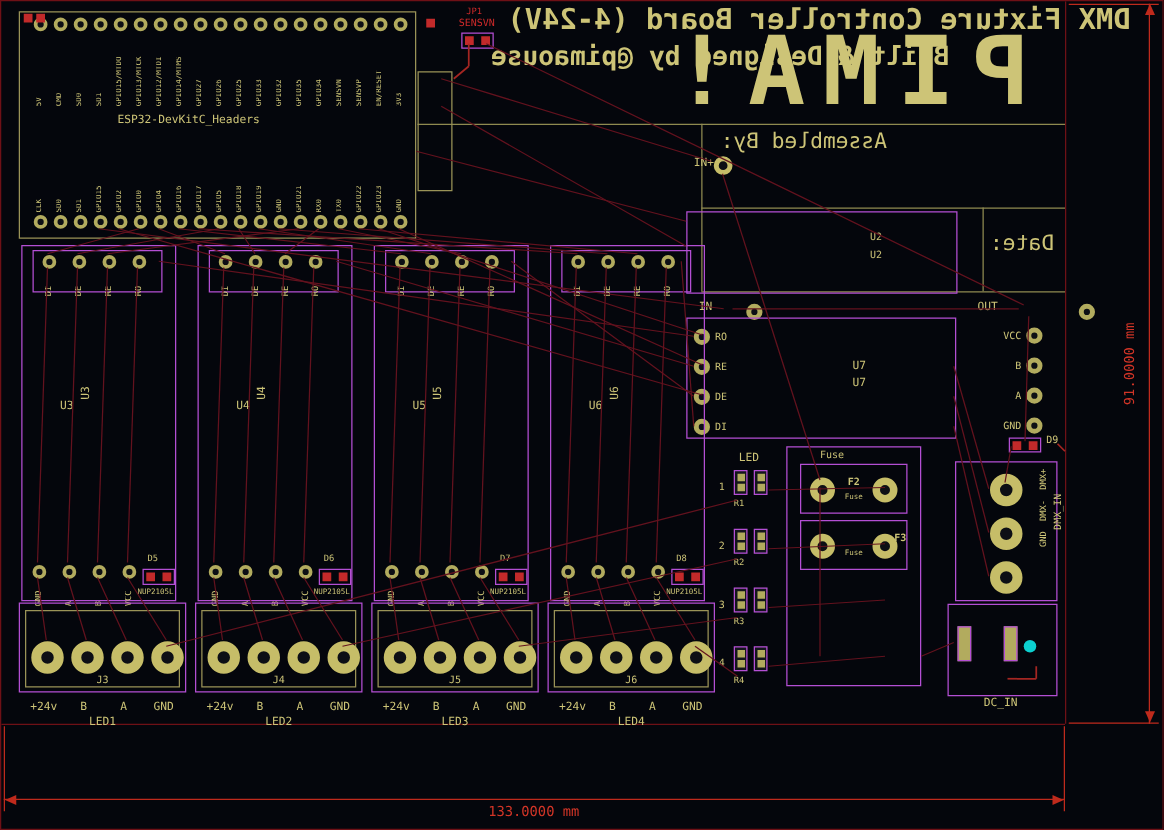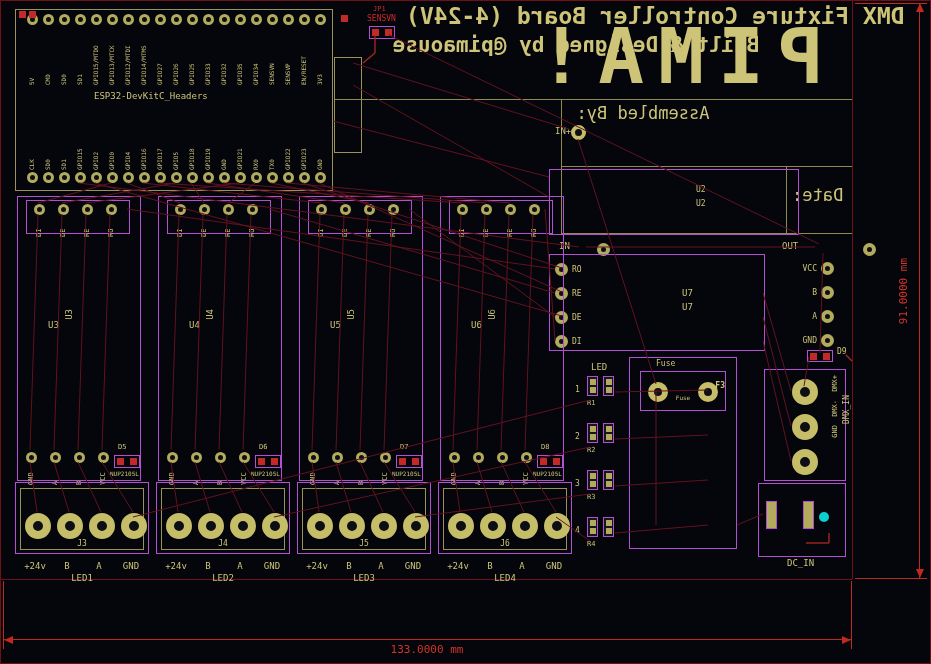--- a/index.html
+++ b/index.html
@@ -273,21 +273,21 @@
   </div>
   <i class="rpad a" style="left:18px;top:10px;"></i>
   <i class="rpad a" style="left:28px;top:10px;"></i>
   <i class="rpad a" style="left:340px;top:14px;"></i>
 
   
   <span class="t" style="left:554px;top:126px;font-size:9px;text-align:right;">IN+</span>
   <span class="pth p15 a" style="left:570px;top:124px;"></span>
 
   
-  <div class="outline" style="left:548px;top:168px;width:250px;height:66px;">
+  <div class="outline" style="left:548px;top:168px;width:217px;height:66px;">
     <span class="t" style="left:146px;top:16px;font-size:8px;">U2</span>
     <span class="t" style="left:146px;top:30px;font-size:8px;">U2</span>
   </div>
 
   
   <span class="t" style="left:558px;top:241px;font-size:9px;">IN</span>
   <span class="pth p13 a" style="left:571px;top:240px;"></span>
   <span class="t" style="left:781px;top:241px;font-size:9px;">OUT</span>
   <span class="pth p13 a" style="left:815px;top:240px;"></span>
 
@@ -654,20 +654,26 @@
         <span class="t" style="left:0;right:0;top:91px;text-align:center;font-size:9px;">LED4</span>
       </div>
     </div>
 
   
   <div class="outline" style="left:628px;top:356px;width:108px;height:192px;">
     <span class="t" style="left:26px;top:2px;font-size:8px;">Fuse</span>
     <div style="position:absolute;left:10px;top:13px;display:flex;flex-direction:column;gap:5px;">
 
 
+        <div class="fuse-unit">
+          <span class="pth p20" style="position:absolute;left:7px;top:10px;"></span>
+          <span class="pth p20" style="position:absolute;right:7px;top:10px;"></span>
+          <span style="position:absolute;left:0;right:0;top:9px;text-align:center;font-size:8px;font-weight:bold;color:#cdc477;">F2</span>
+          <span style="position:absolute;left:0;right:0;top:22px;text-align:center;font-size:6px;color:#cdc477;">Fuse</span>
+        </div>
 
         <div class="fuse-unit">
           <span class="pth p20" style="position:absolute;left:7px;top:10px;"></span>
           <span class="pth p20" style="position:absolute;right:7px;top:10px;"></span>
           <span style="position:absolute;left:0;right:0;top:9px;text-align:right;font-size:8px;font-weight:bold;color:#cdc477;">F3</span>
           <span style="position:absolute;left:0;right:0;top:22px;text-align:center;font-size:6px;color:#cdc477;">Fuse</span>
         </div>
 
       </div>
   </div>

